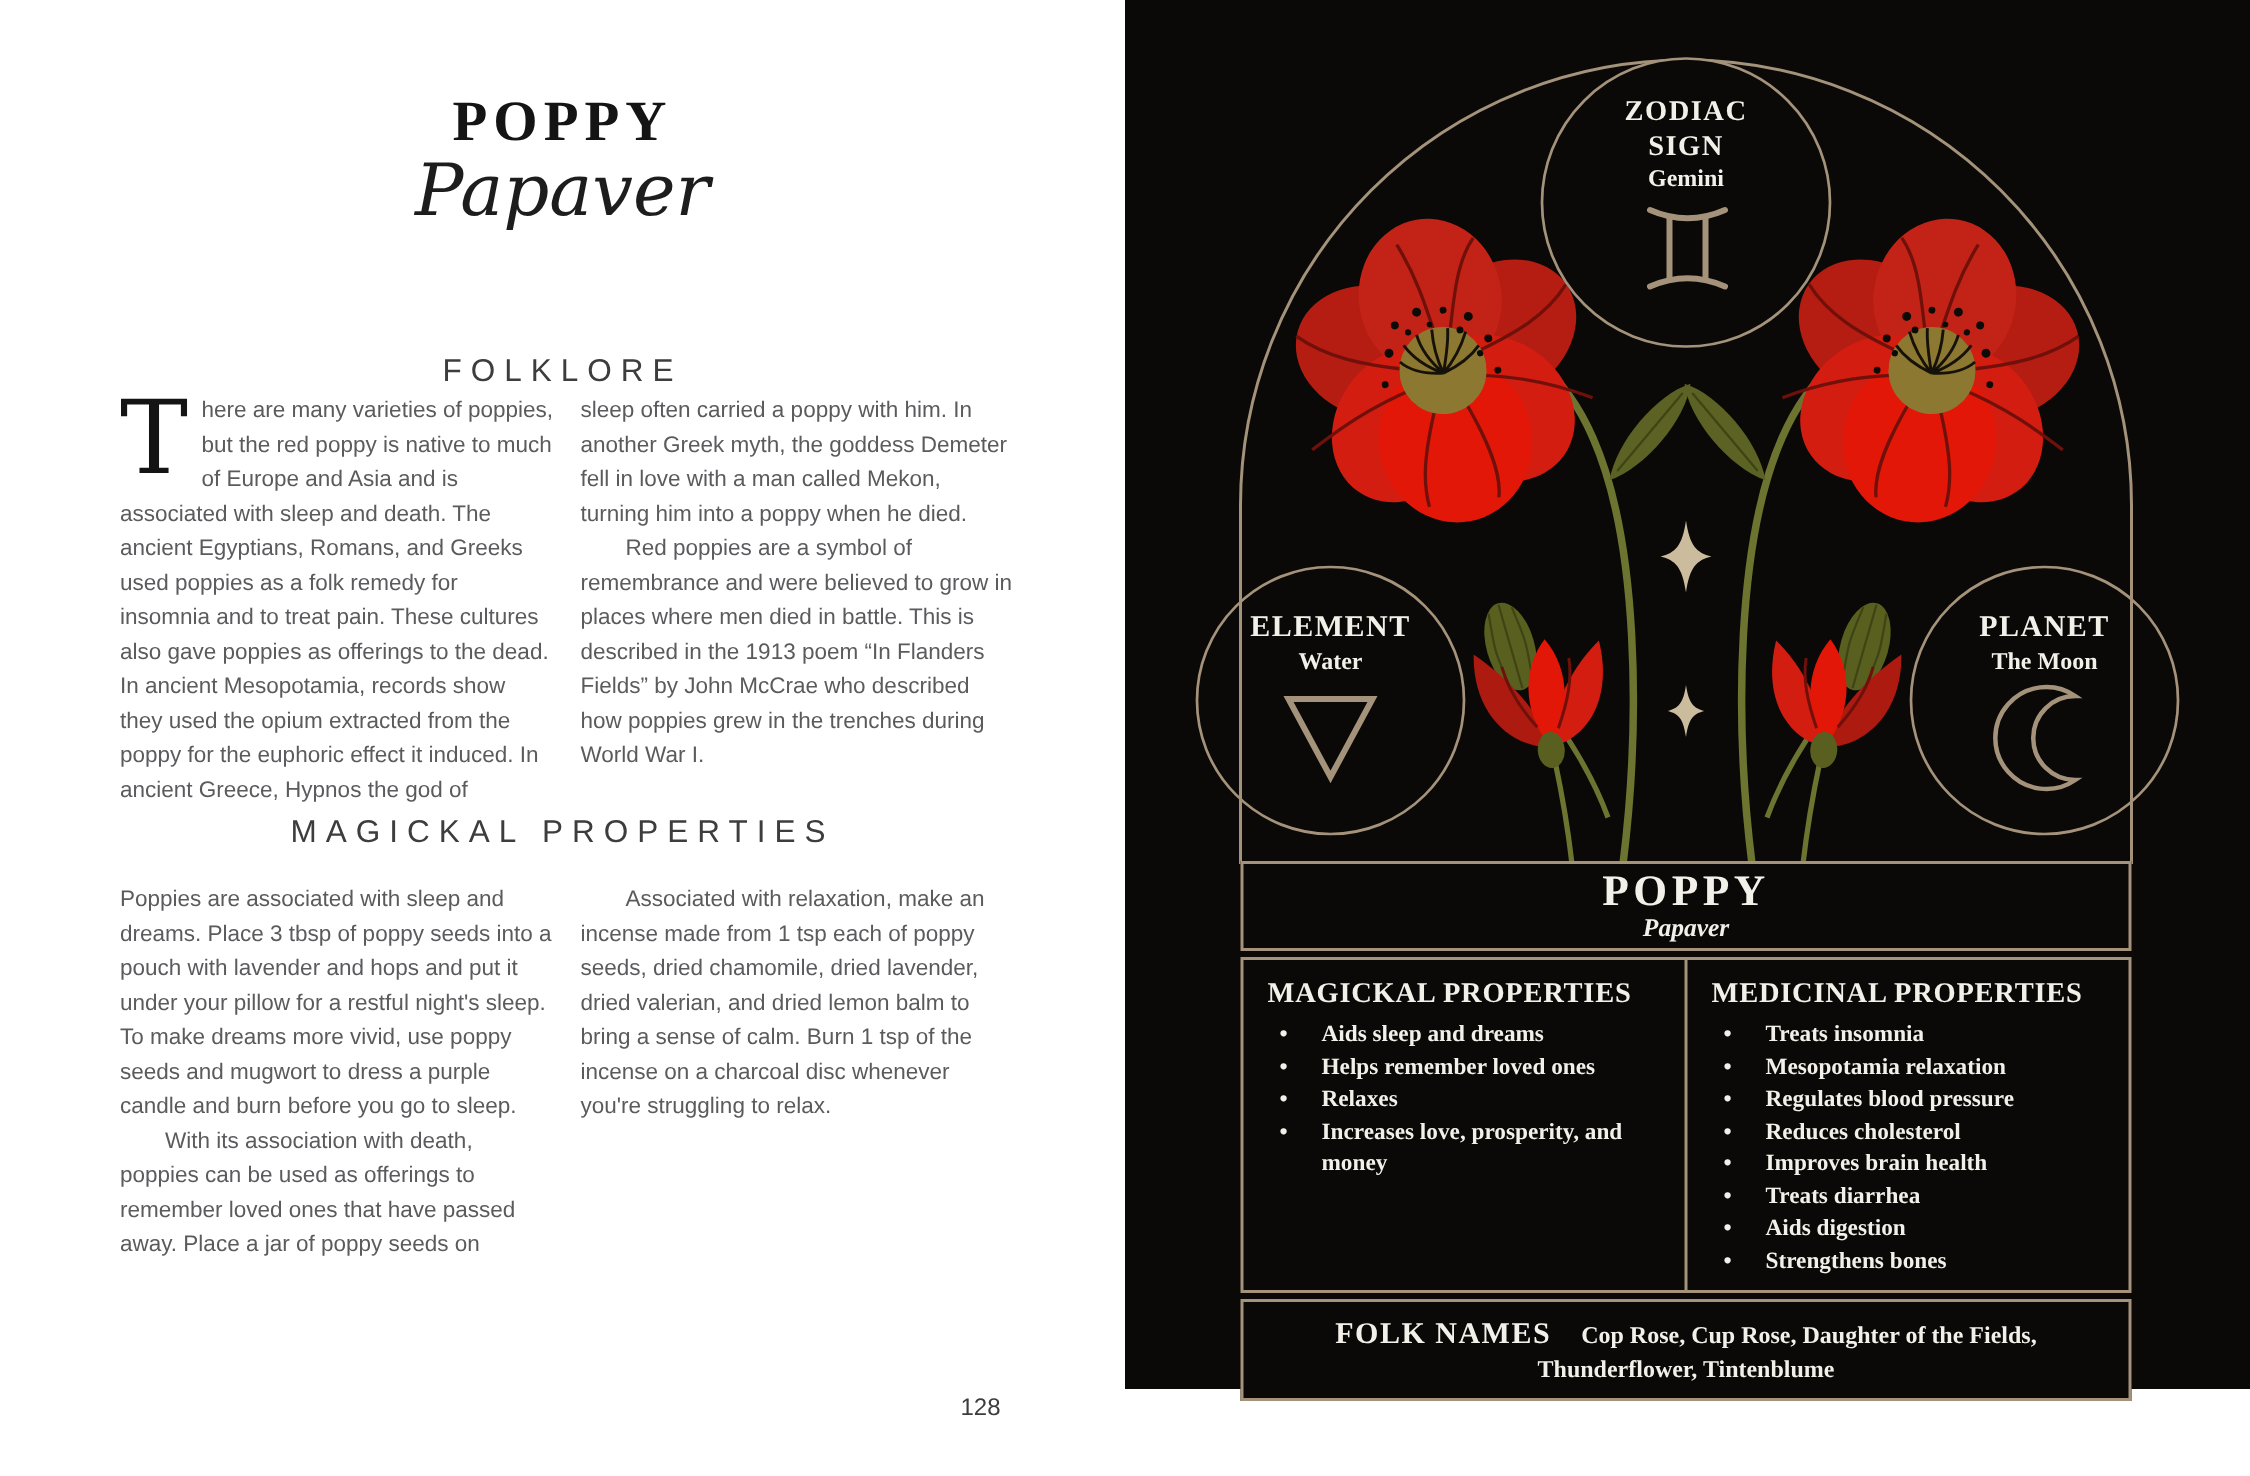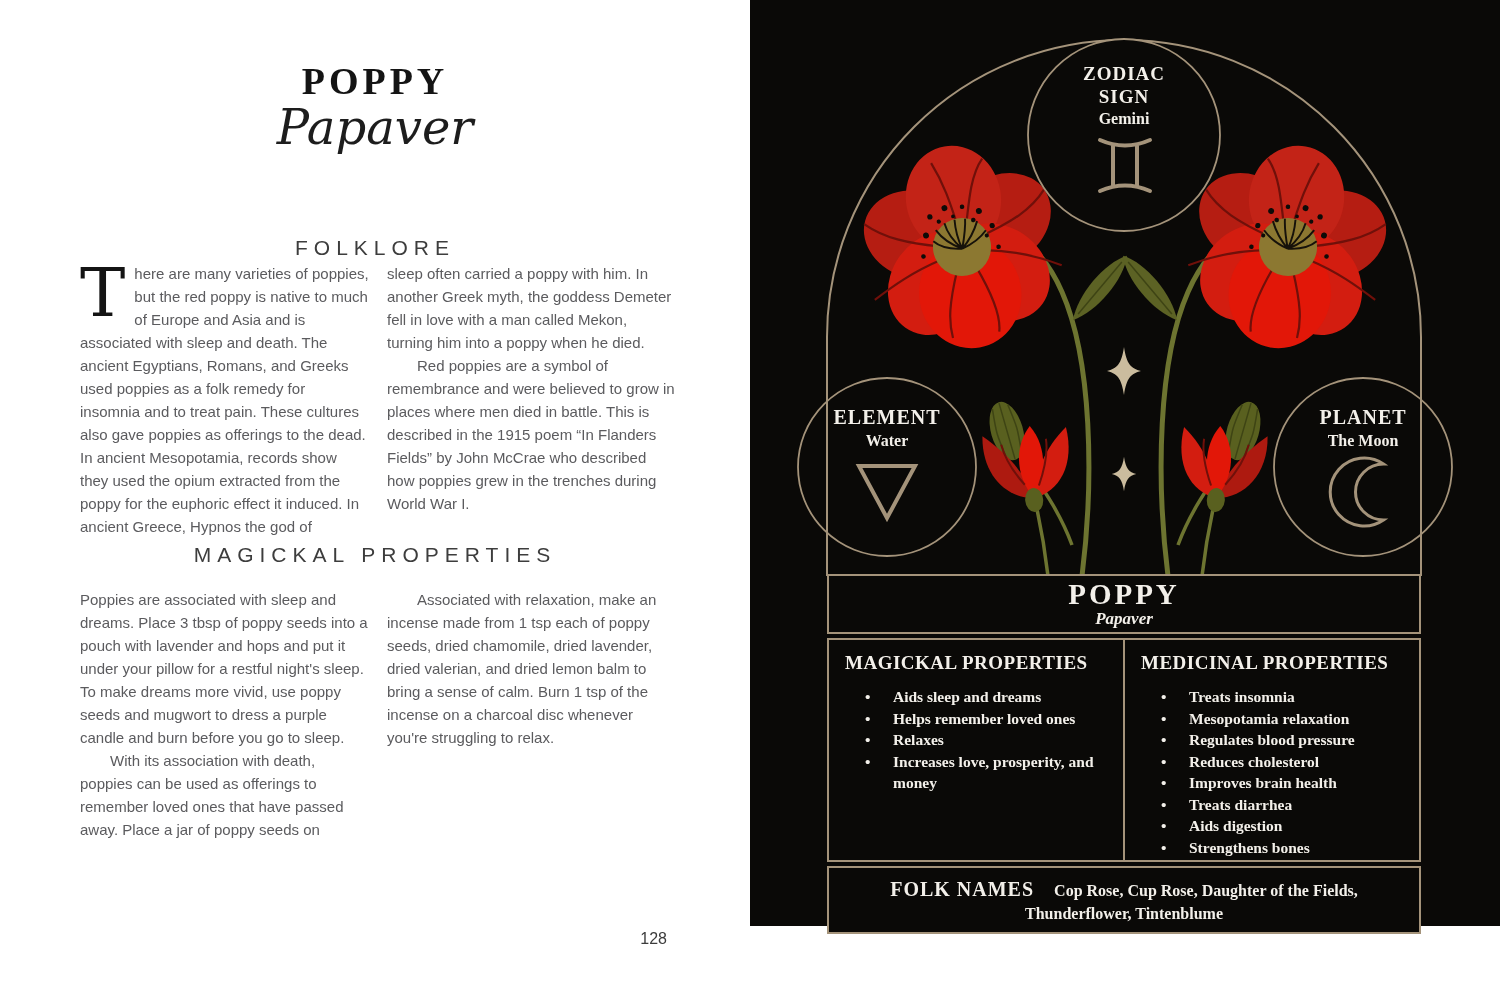--- a/index.html
+++ b/index.html
@@ -36,21 +36,21 @@
   .card{position:absolute;left:77px;top:574px;width:594px;color:#f3f0ea;
         font-family:"Liberation Serif",serif;}
   .card .box{border:2px solid #a4937a;background:#0a0907;box-sizing:border-box;}
   .box-title{height:60px;display:flex;flex-direction:column;align-items:center;justify-content:center;}
   .card-title{font-size:29px;font-weight:700;letter-spacing:3px;line-height:1.05;}
   .card-subtitle{font-size:17px;font-style:italic;font-weight:700;line-height:1.1;}
   .box-props{margin-top:4px;height:224px;display:flex;}
   .prop-cell{flex:1;padding:12px 10px 0 16px;box-sizing:border-box;}
   .prop-cell.left{border-right:2px solid #a4937a;}
   .prop-heading{font-size:19px;font-weight:700;letter-spacing:0.5px;margin:0 0 5px 0;}
-  .prop-list{list-style:none;margin:12px;padding:0;}
+  .prop-list{list-style:none;margin:0;padding:0;}
   .prop-list li{position:relative;padding-left:36px;font-size:15.5px;font-weight:700;
                 line-height:21.5px;}
   .prop-list li::before{content:"\2022";position:absolute;left:8px;}
   .box-folk{margin-top:4px;height:68px;display:flex;align-items:center;justify-content:center;
             text-align:center;padding:0 56px;}
   .folk-label{font-size:20px;font-weight:700;letter-spacing:1px;margin-right:20px;}
   .folk-text{font-size:16px;font-weight:700;line-height:1.35;}
 
   svg text{font-family:"Liberation Serif",serif;fill:#f3f0ea;font-weight:bold;text-anchor:middle;}
 </style>
@@ -64,21 +64,21 @@
   </div>
 
   <div class="section-heading heading-folklore">FOLKLORE</div>
 
   <div class="cols cols-folklore">
     <div class="col">
       <p><span class="dropcap">T</span><span>here are many varieties of poppies, but the red poppy is native to much of Europe and Asia and is associated with sleep and death. The ancient Egyptians, Romans, and Greeks used poppies as a folk remedy for insomnia and to treat pain. These cultures also gave poppies as offerings to the dead. In ancient Mesopotamia, records show they used the opium extracted from the poppy for the euphoric effect it induced. In ancient Greece, Hypnos the god of</span></p>
     </div>
     <div class="col">
       <p>sleep often carried a poppy with him. In another Greek myth, the goddess Demeter fell in love with a man called Mekon, turning him into a poppy when he died.</p>
-      <p class="indent">Red poppies are a symbol of remembrance and were believed to grow in places where men died in battle. This is described in the 1915 poem “In Flanders Fields” by John McCrae who described how poppies grew in the trenches during World War I.</p>
+      <p class="indent">Red poppies are a symbol of remembrance and were believed to grow in places where men died in battle. This is described in the 1913 poem “In Flanders Fields” by John McCrae who described how poppies grew in the trenches during World War I.</p>
     </div>
   </div>
 
   <div class="section-heading heading-magickal">MAGICKAL PROPERTIES</div>
 
   <div class="cols cols-magickal">
     <div class="col">
       <p>Poppies are associated with sleep and dreams. Place 3 tbsp of poppy seeds into a pouch with lavender and hops and put it under your pillow for a restful night's sleep. To make dreams more vivid, use poppy seeds and mugwort to dress a purple candle and burn before you go to sleep.</p>
       <p class="indent">With its association with death, poppies can be used as offerings to remember loved ones that have passed away. Place a jar of poppy seeds on</p>
     </div>

